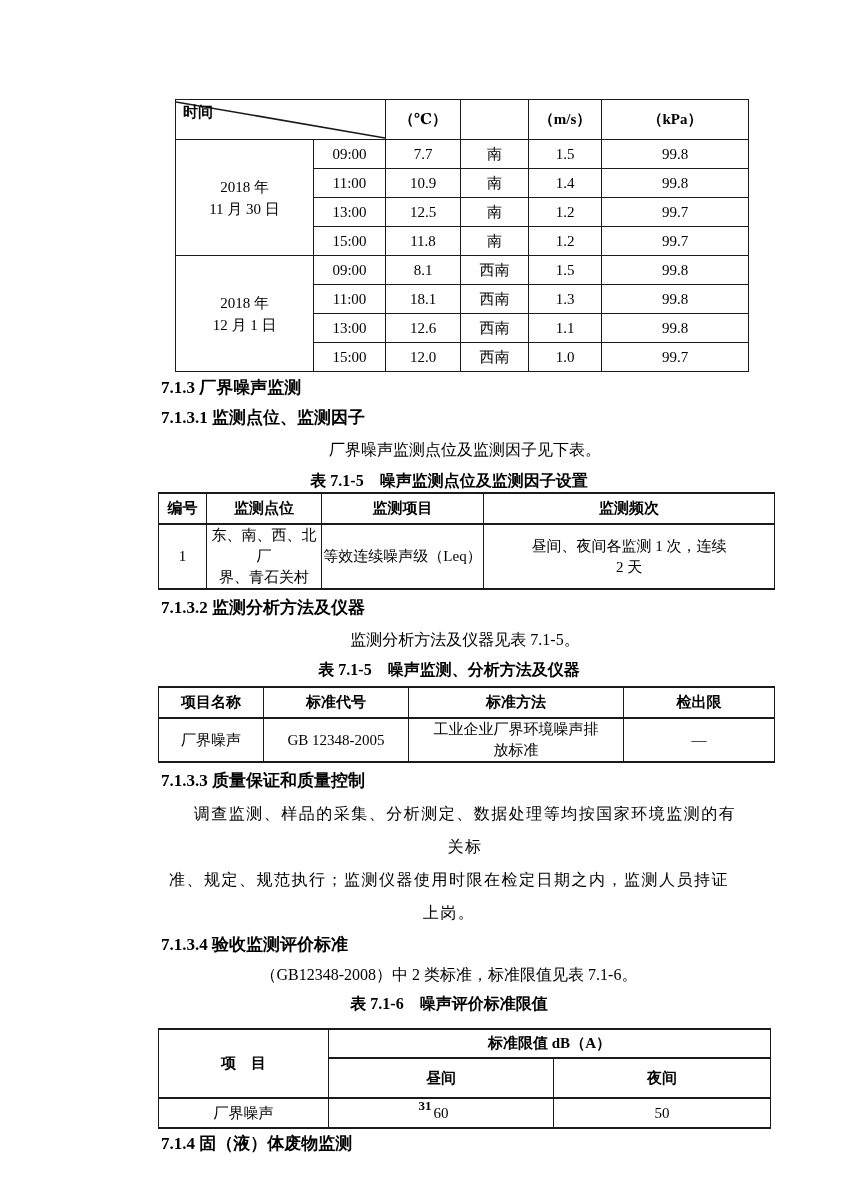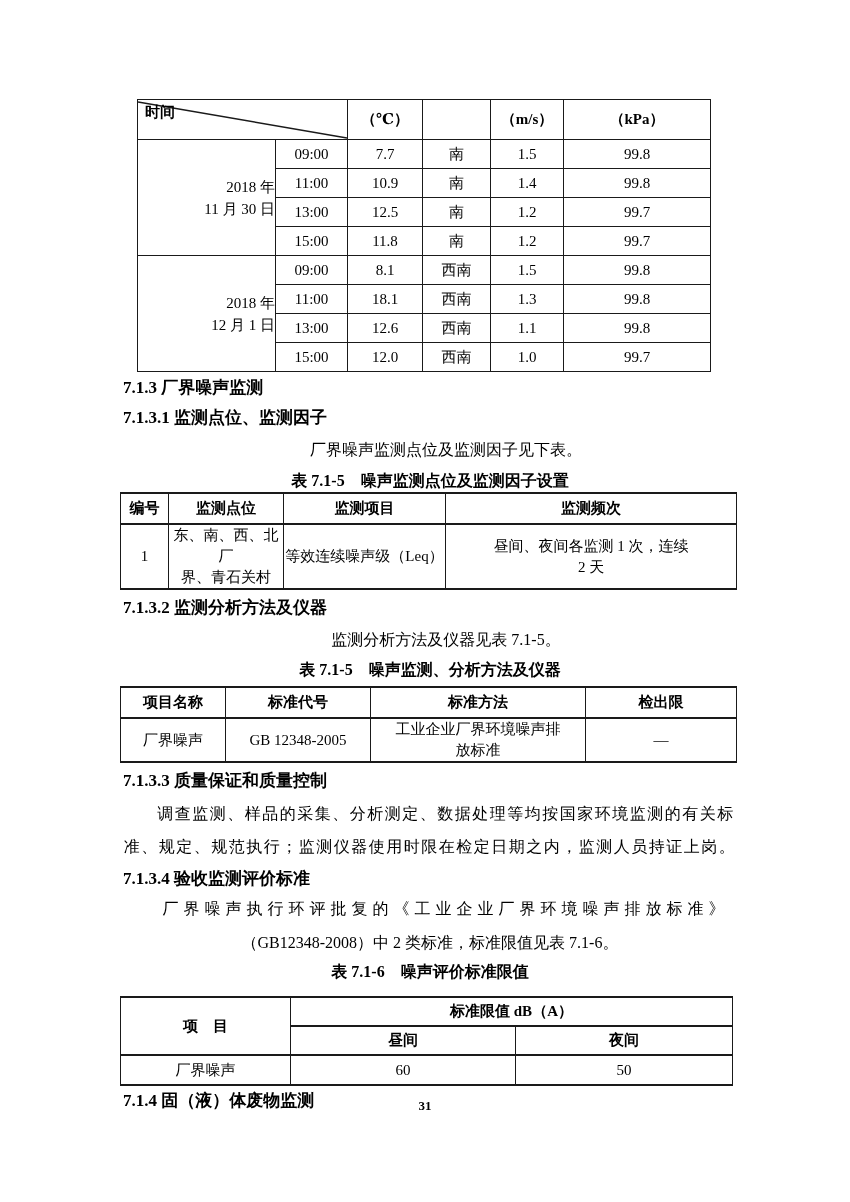--- a/index.html
+++ b/index.html
@@ -4,47 +4,48 @@
 <style>
   * { margin:0; padding:0; box-sizing:border-box; }
   html,body { background:#fff; }
   .page {
     position:relative;
     width:850px; height:1202px;
     background:#ffffff;
     color:#000;
     font-family:"Liberation Serif","DejaVu Serif",serif;
     overflow:hidden;
+    padding-left:38px;
   }
   .content { padding:99px 113px 0 123px; }
 
   
   table { border-collapse:collapse; }
   td { text-align:center; vertical-align:middle; color:#000; }
 
   .wtable { width:573px; margin-left:14px; table-layout:fixed; font-size:15px; }
   .wtable td { border:1px solid #1a1a1a; }
   .wtable .hrow td { height:40px; font-weight:bold; }
   .wtable .drow td { height:29px; }
   .diag-cell { position:relative; }
   .diag-cell svg { position:absolute; left:0; top:0; width:100%; height:100%; display:block; }
   .corner-label { position:absolute; left:7px; top:3px; font-weight:bold; font-size:15px; }
-  .date-cell .ln { display:block; line-height:22px;text-align:right; }
+  .date-cell .ln { display:block; line-height:22px; }
 
   
   .dtable { width:616px; margin-left:-3px; table-layout:fixed; font-size:15px; }
   .dtable td { border:1px solid #1a1a1a; border-top-width:2px; border-bottom-width:2px;margin-top:12px; }
   .dtable .head td { font-weight:bold; height:31px; }
   .ln { display:block; line-height:21px; }
 
   .t714 td.body-cell { height:46px; }
   .t715 td.body-cell { height:41px; }
   .t716 { width:612px; }
   .t716 .head td { height:29px;text-align:center; }
-  .t716 .head2 td { height:29px; font-weight:bold; }
+  .t716 .head2 td { height:40px; font-weight:bold; }
   .t716 .drow td { height:30px; }
 
   
   .h1 { font-size:17px; font-weight:bold; line-height:21px; }
   .h713  { margin-top:5px; }
   .h7131 { margin-top:9px; }
   .h7132 { margin-top:7px; }
   .h7133 { margin-top:7px; }
   .h7134 { margin-top:5px; }
   .h714  { margin-top:4px; }
@@ -232,21 +233,20 @@
       </table>
 
     <div class="h1 h7133">7.1.3.3 质量保证和质量控制</div>
     <div class="para p7133">
       <span class="pline indent">调查监测、样品的采集、分析测定、数据处理等均按国家环境监测的有关标</span>
       <span class="pline">准、规定、规范执行；监测仪器使用时限在检定日期之内，监测人员持证上岗。</span>
     </div>
 
     <div class="h1 h7134">7.1.3.4 验收监测评价标准</div>
     <div class="para p7134">
-      <span class="pline indent spread">厂界噪声执行环评批复的《工业企业厂界环境噪声排放标准》</span>
       <span class="pline">（GB12348-2008）中 2 类标准，标准限值见表 7.1-6。</span>
     </div>
 
     <div class="caption cap716">表 7.1-6　噪声评价标准限值</div>
     <table class="dtable t716">
       <colgroup>
         <col style="width:170px">
           <col style="width:225px">
           <col style="width:217px">
       </colgroup>

